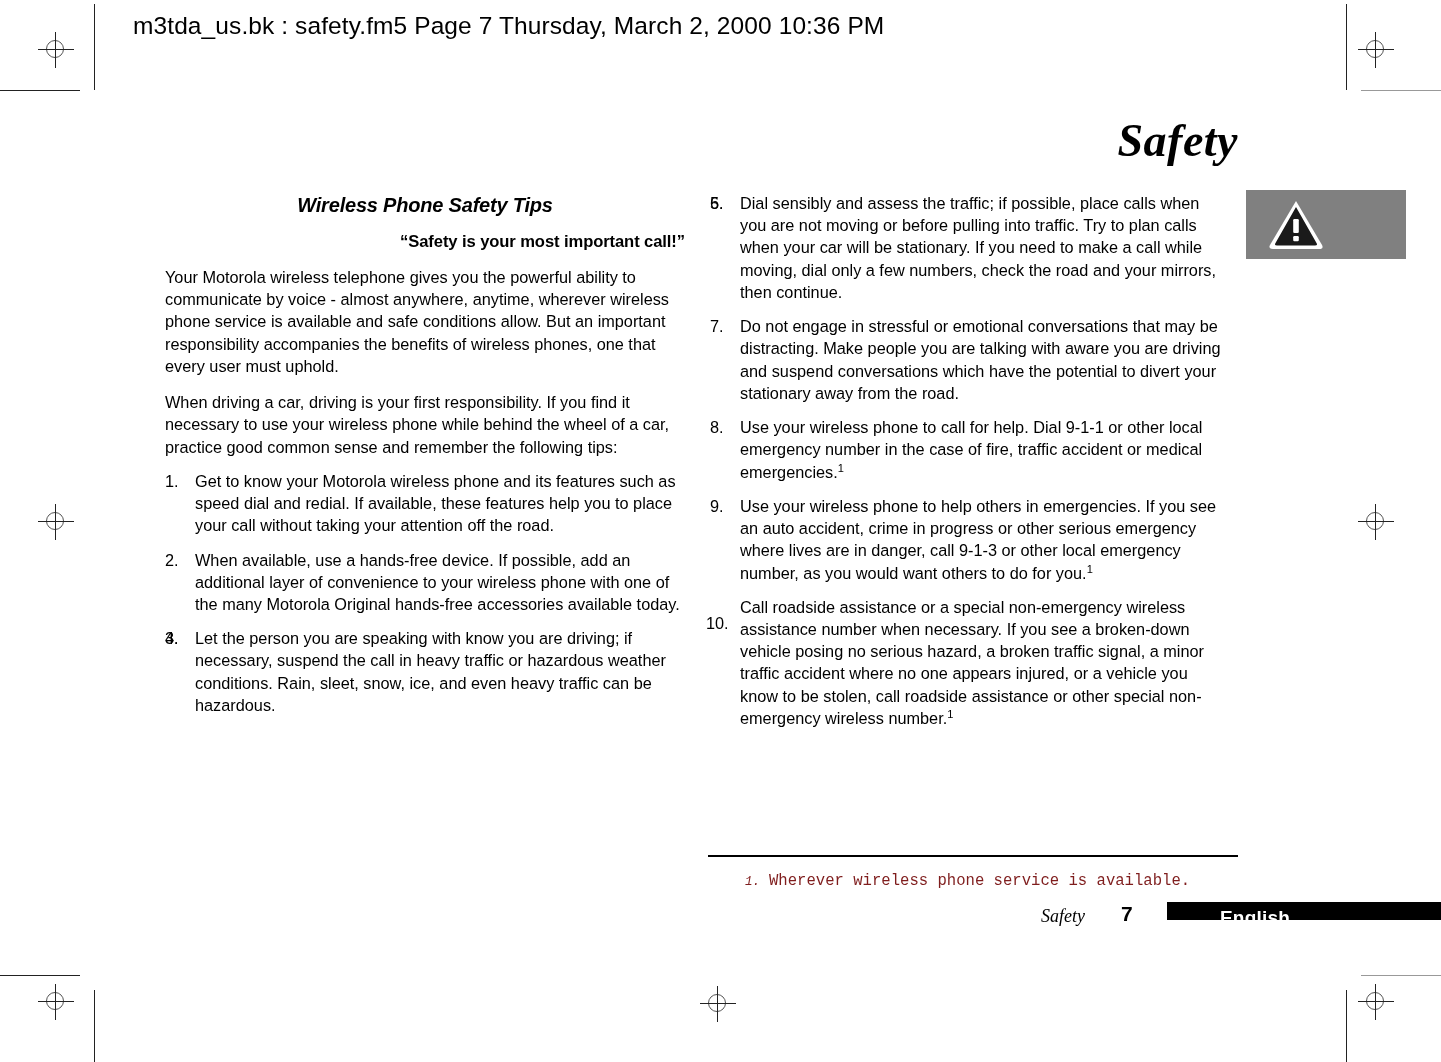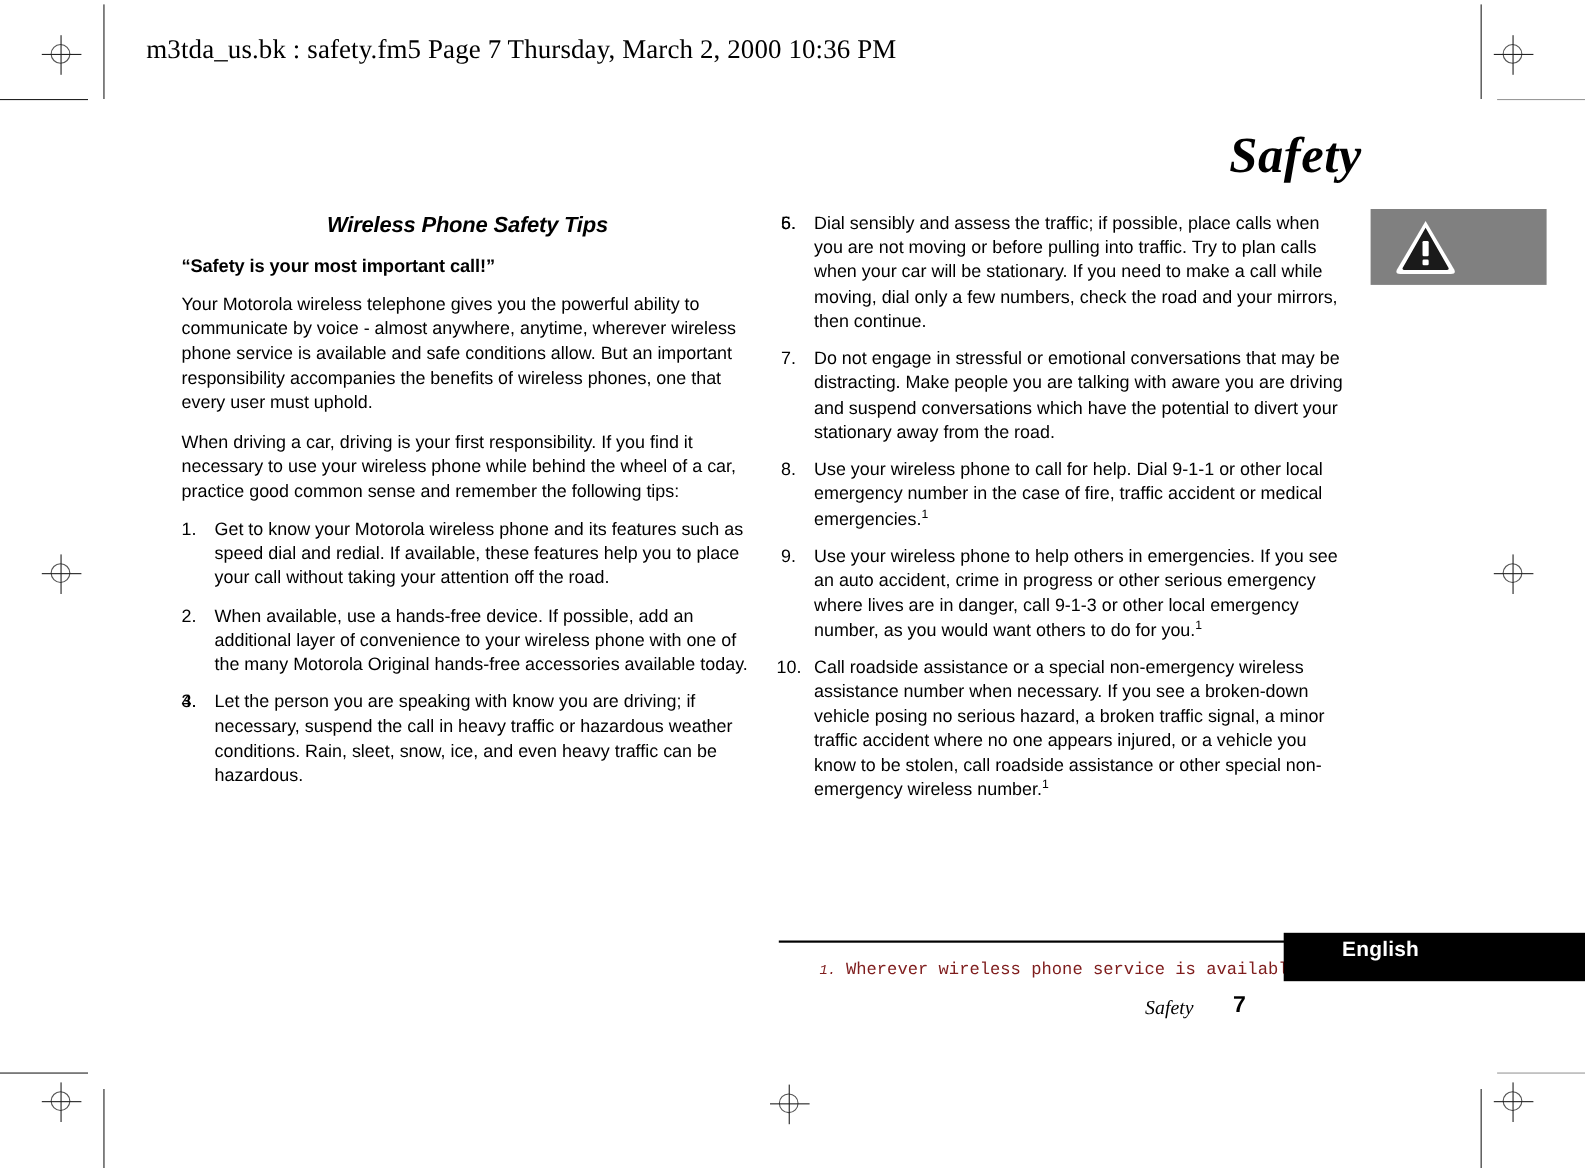--- a/index.html
+++ b/index.html
@@ -44,22 +44,22 @@
   }
   .cropline {
     position: absolute;
     background: #222;
   }
 
   
   .slug {
     position: absolute;
     left: 133px;
-    top: 32px;
-    font-family: Liberation Serif, serif;
+    top: 12px;
+    font-family: Liberation Sans, sans-serif;
     font-size: 24.5px;
     color: #000;
     white-space: nowrap;
     letter-spacing: 0.1px;
   }
 
   
   .chapter-title {
     position: absolute;
     right: 203px;
@@ -105,21 +105,21 @@
     font-weight: bold;
     font-style: italic;
     text-align: center;
     letter-spacing: -0.2px;
   }
   h2.sec {
     margin: 5px 0 0 0;
     font-size: 16.6px;
     font-weight: bold;
     font-style: normal;
-    text-align: left;
+    text-align: right;
     letter-spacing: -0.1px;
   }
   p.body {
     margin: 14px 0 0 0;
   }
   .col-left p.body:first-of-type { margin-top: 12px; }
 
   ol.tips {
     margin: 12px 0 0 0;
     padding: 0;
@@ -134,21 +134,21 @@
   }
   ol.tips li:first-child { margin-top: 0; }
   ol.tips li .num {
     position: absolute;
     left: 0;
     top: 0;
     width: 26px;
     text-align: left;
   }
   ol.tips li.wide { padding-left: 30px; }
-  ol.tips li.wide .num { left: -4px; width: 30px; }
+  ol.tips li.wide .num { left: -4px; width: 30px; margin-top: 16px; }
 
   sup.fn {
     font-size: 0.68em;
     vertical-align: super;
     line-height: 0;
   }
 
   
   .footnote-rule {
     position: absolute;
@@ -187,23 +187,23 @@
     position: absolute;
     left: 1121px;
     top: 902px;
     font-size: 21px;
     font-weight: bold;
     color: #000;
   }
   .lang-bar {
     position: absolute;
     left: 1167px;
-    top: 848px;
+    top: 902px;
     width: 274px;
-    height: 44px;
+    height: 18px;
     background: #000000;
   }
   .lang-bar span {
     position: absolute;
     left: 53px;
     top: 5px;
     color: #ffffff;
     font-size: 19px;
     font-weight: bold;
     letter-spacing: 0.2px;

